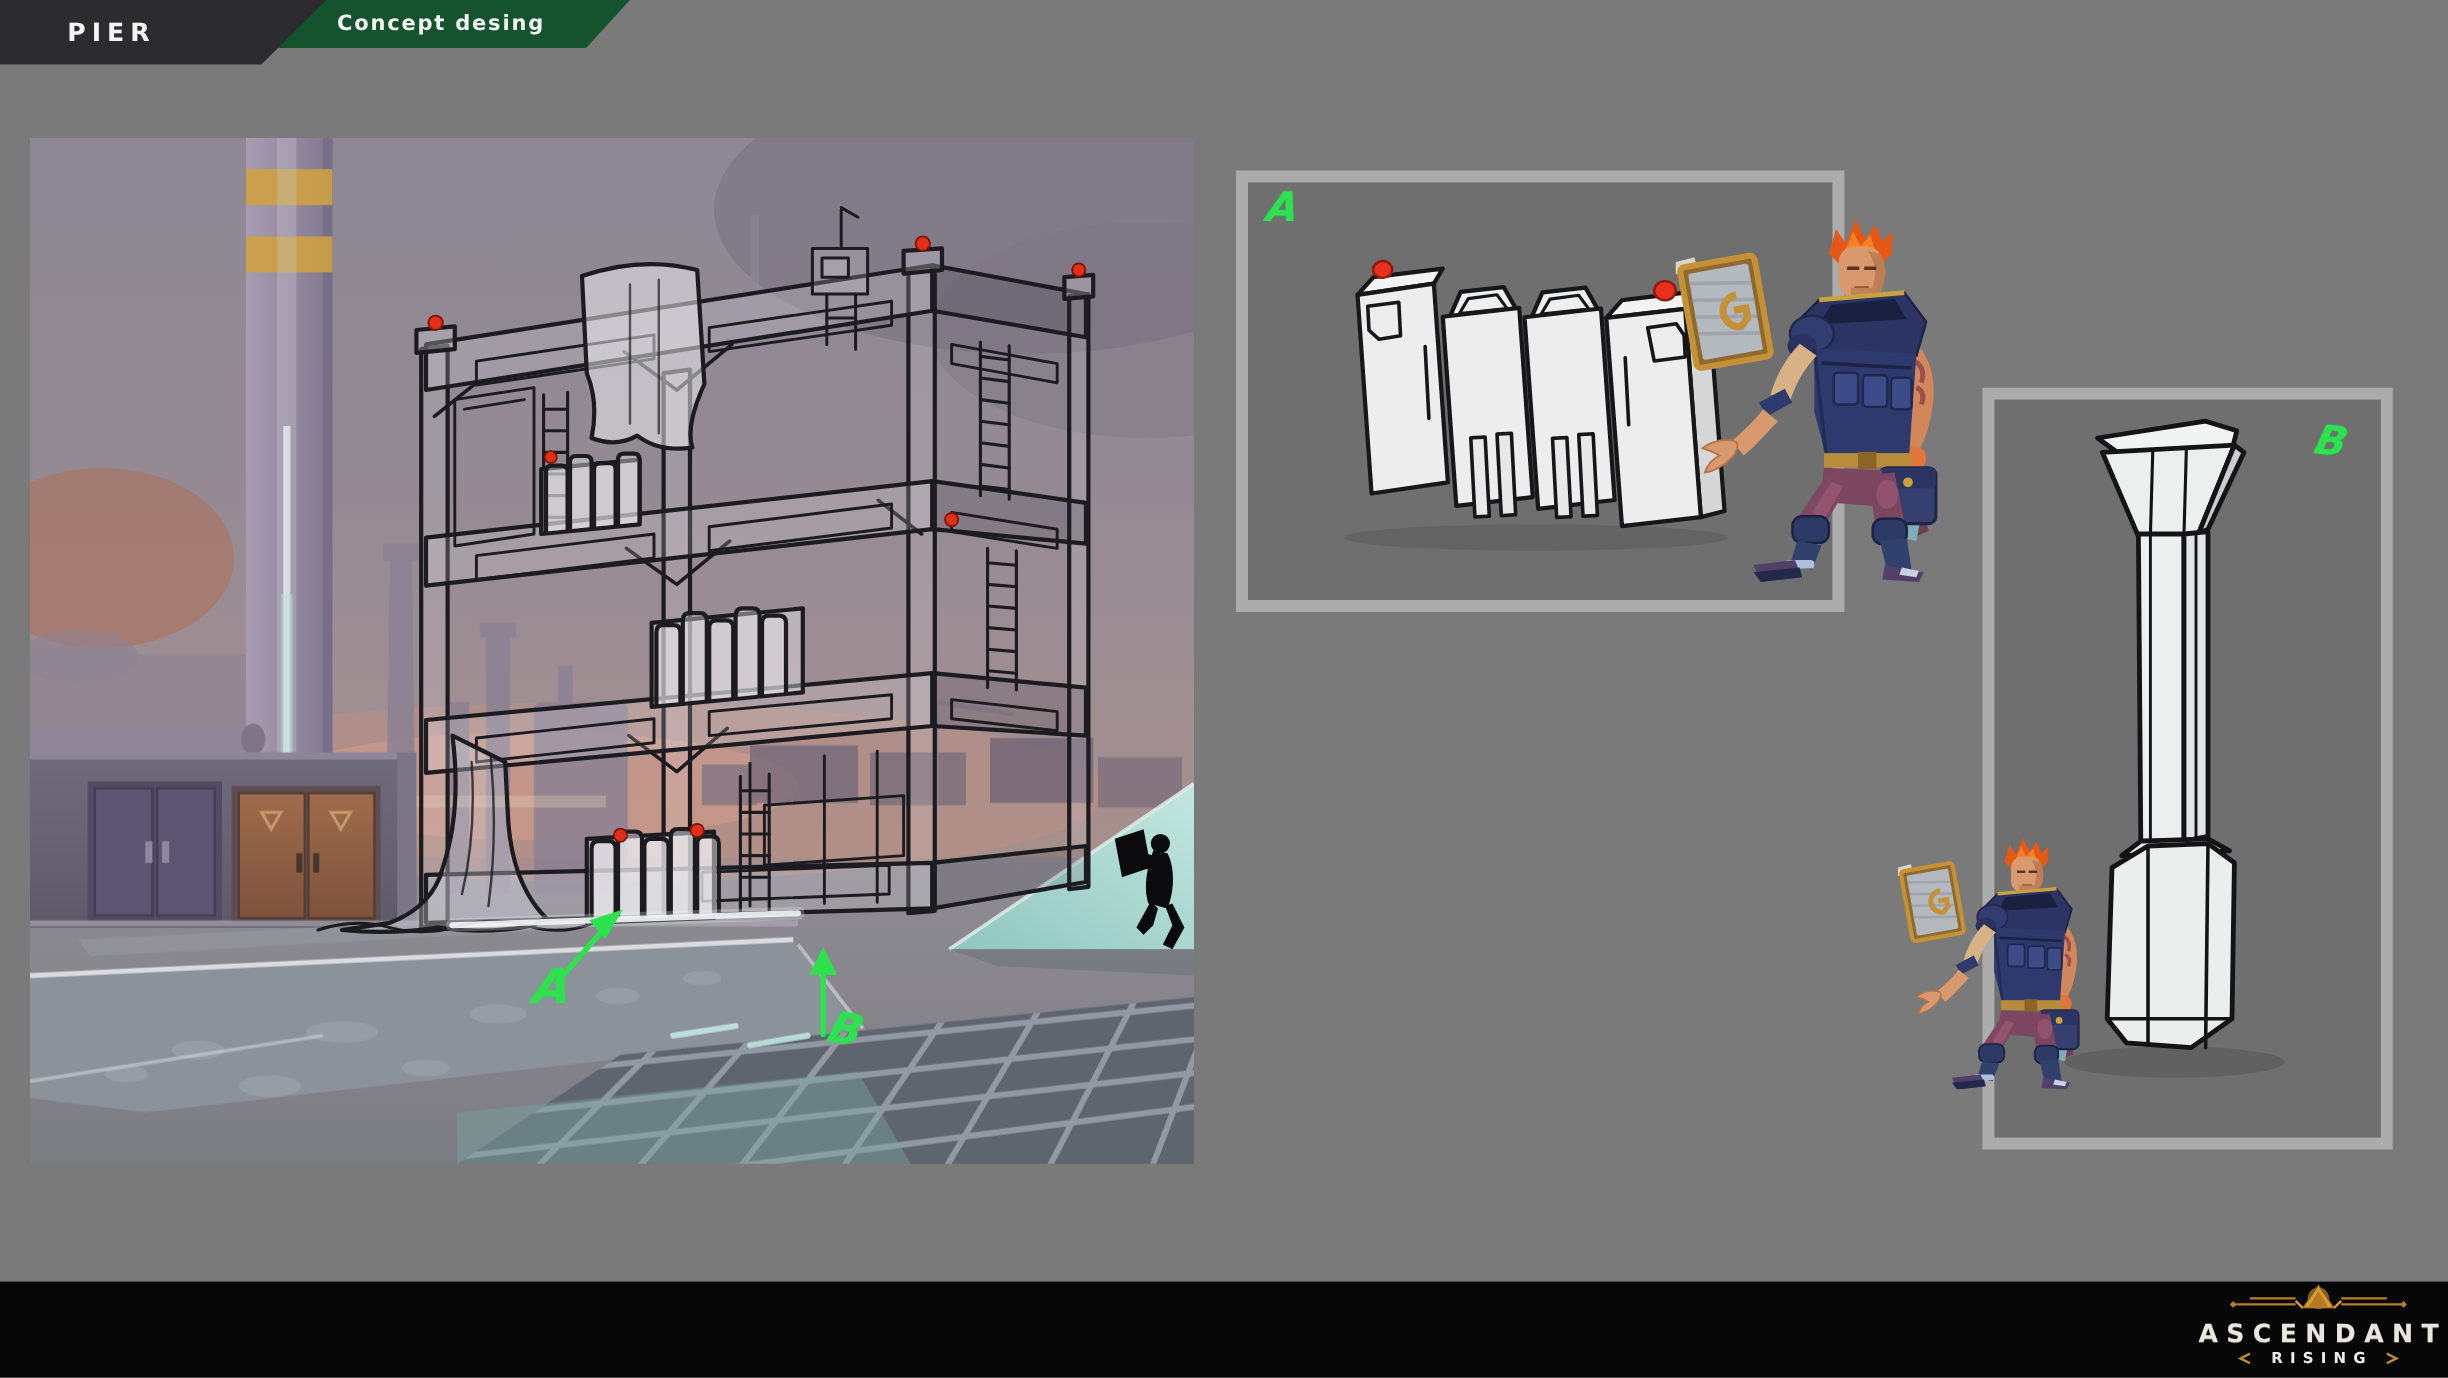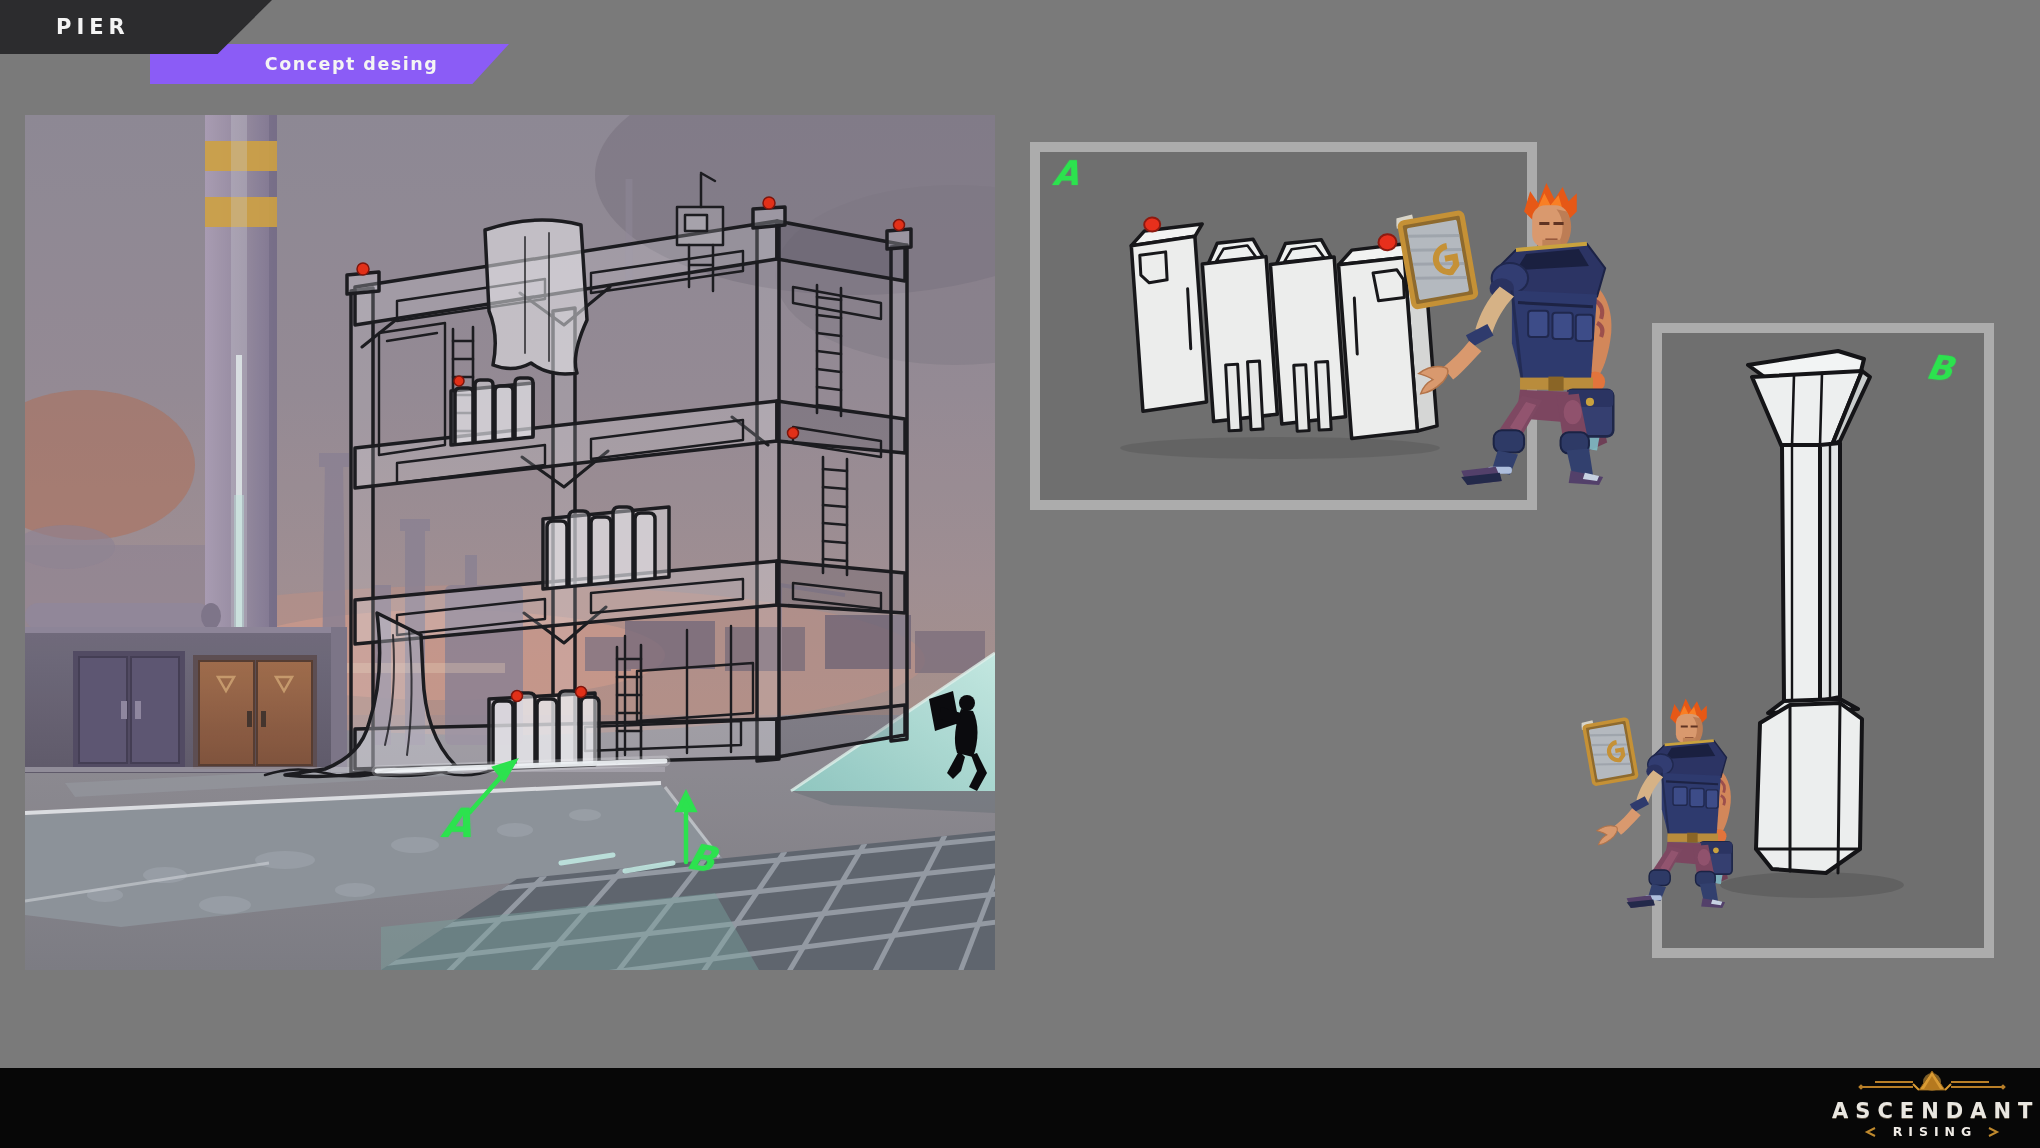--- a/index.html
+++ b/index.html
@@ -4,23 +4,23 @@
 <style>
   html,body{margin:0;padding:0;background:#4a4a4a;}
   .stage{position:relative;width:2040px;height:1148px;background:#7a7a7a;overflow:hidden;
          font-family:"DejaVu Sans", sans-serif;}
   
   .tab{position:absolute;top:0;display:flex;align-items:center;color:#f4f4f4;
        font-weight:bold;}
   .tab-pier{left:0;width:216px;height:54px;background:#2c2c2e;z-index:6;
        clip-path:polygon(0 0,100% 0,80% 100%,0 100%);
        padding-left:56px;font-size:21px;letter-spacing:5px;}
-  .tab-concept{left:150px;width:315px;height:40px;background:#8b5cf6;z-index:5;
+  .tab-concept{left:166px;width:315px;height:40px;background:#14532d;z-index:5;
        clip-path:polygon(0 0,100% 0,89.8% 100%,0 100%);
-       justify-content:center;padding-left:44px;font-size:17.5px;letter-spacing:1.5px;margin-top:44px;}
+       justify-content:center;padding-left:44px;font-size:17.5px;letter-spacing:1.5px;}
   
   .artwork{position:absolute;left:25px;top:115px;width:970px;height:855px;overflow:hidden;z-index:2;}
   .artwork svg{position:absolute;left:0;top:0;}
   .green-letter{position:absolute;color:#2ce24e;font-style:italic;font-weight:bold;
        font-size:38px;line-height:1;transform:skewX(-8deg);
        text-shadow:0 0 2px rgba(40,220,80,.55);z-index:5;}
   
   .callout{position:absolute;border:10px solid #acacac;background:#6f6f6f;z-index:3;}
   .box-a{left:1030px;top:142px;width:487px;height:348px;}
   .box-b{left:1652px;top:323px;width:322px;height:615px;}

